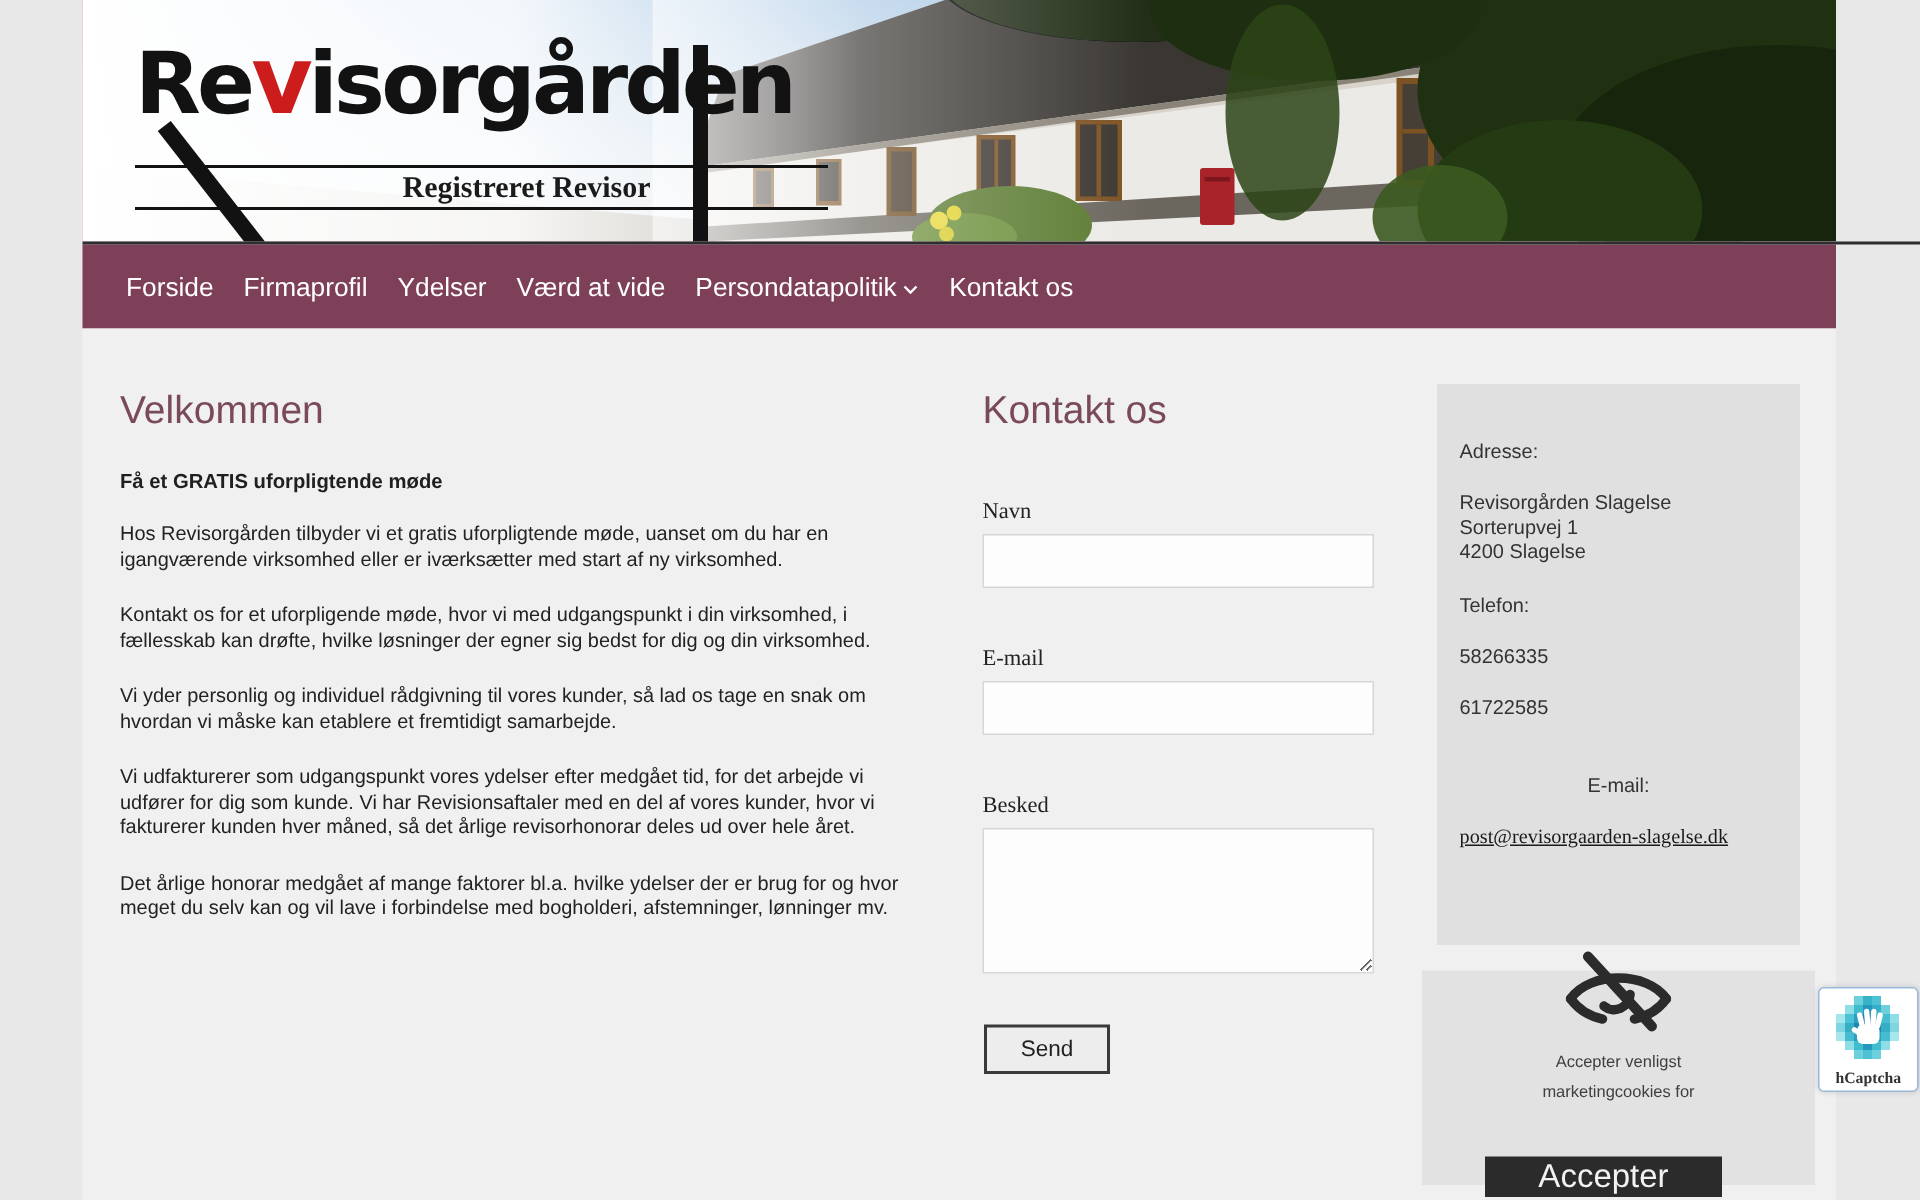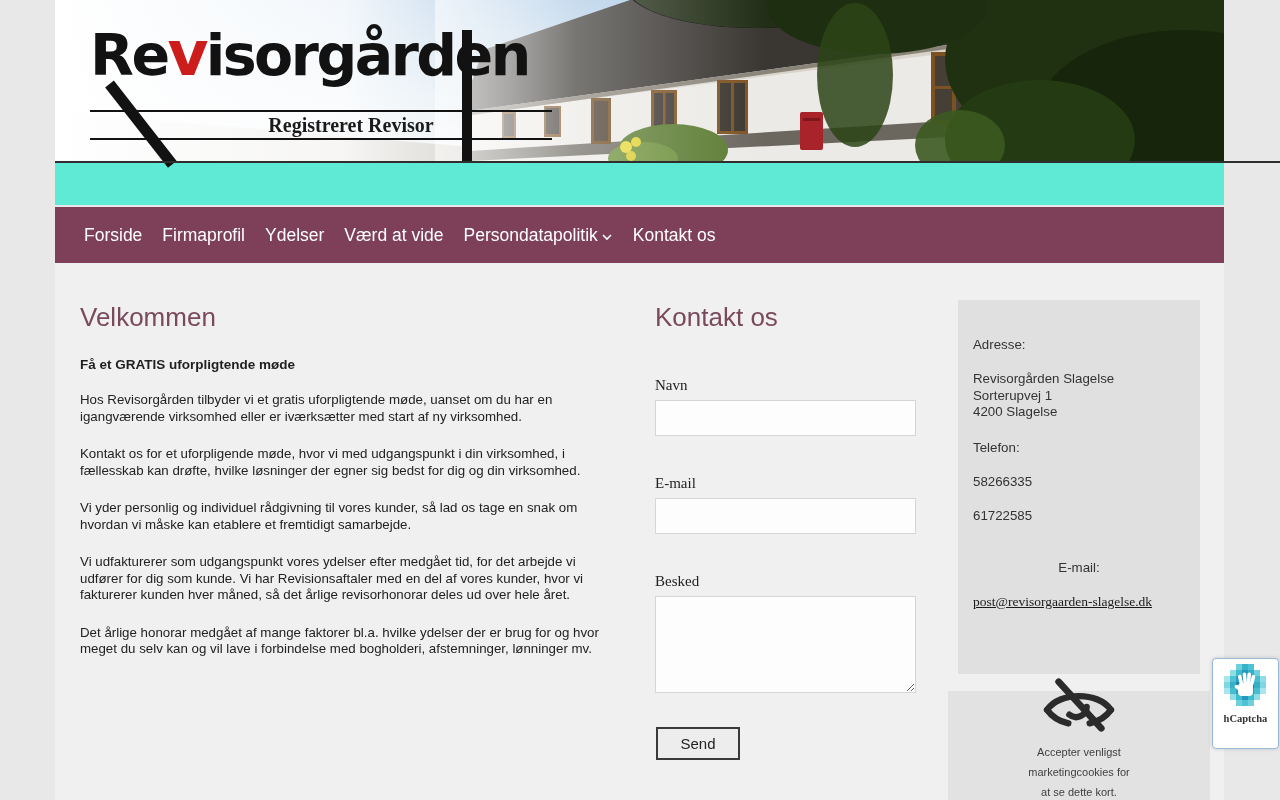--- a/index.html
+++ b/index.html
@@ -1,21 +1,21 @@
 <!DOCTYPE html>
 <html><head>
 <meta charset="utf-8">
 <style>
   * { margin:0; padding:0; box-sizing:border-box; }
   html,body { width:1280px; height:800px; overflow:hidden; }
   body { background:#e8e8e8; font-family:"Liberation Sans", sans-serif; color:#1f1f1f; position:relative; }
   .page { width:1169px; margin:0 0 0 55px; position:relative; }
 
   
-  header.banner { position:relative; width:1169px; height:205px; overflow:hidden; background:#5eead4;padding-left:28px; }
+  header.banner { position:relative; width:1169px; height:161px; overflow:hidden; background:#f9a8d4;padding-left:28px; }
   header.banner svg { position:absolute; inset:0; display:block; }
   .header-rule { position:absolute; left:0; top:161px; width:1280px; height:2px; background:#2e2e2e; z-index:5; }
 
   
   .logo { position:absolute; left:35px; top:22px; width:470px; height:125px; z-index:3; }
   .logo-text { font-family:"DejaVu Sans", sans-serif; font-weight:bold; font-size:57px; letter-spacing:-2.5px; color:#121212; white-space:nowrap; line-height:1; }
   .logo-text .accent { color:#cc1c1c; font-size:63px; letter-spacing:-3px; }
   .logo-leg { position:absolute; left:14px; top:62px; width:11px; height:102px; background:#121212; transform:rotate(-38deg); transform-origin:top center; }
   .logo-stem { position:absolute; left:372px; top:8px; width:10px; height:132px; background:#121212; }
   .logo-subwrap { position:absolute; left:0; top:88px; width:462px; text-align:center; }
@@ -51,21 +51,21 @@
   .address-box .line { line-height:16.5px; }
   .addr-phone { margin-bottom:19px; }
   .addr-email-label { margin-top:37px;text-align:center; }
   .email-link { font-family:"Liberation Serif", serif; font-size:13.5px; color:#1a1a1a; text-decoration:underline; }
 
   .cookie-box { position:absolute; left:893px; top:428px; width:262px; height:143px; background:#e2e2e2; }
   .eye-wrap { position:absolute; left:985px; top:412px; width:78px; height:60px; z-index:2; }
   .cookie-text { position:absolute; left:893px; top:479px; width:262px; text-align:center; font-size:11px; line-height:20px; color:#3f3f3f; }
   .accept-btn { position:absolute; left:935px; top:552px; width:158px; height:27px; background:#2b2b2b; color:#f2f2f2; border:none; font-size:22px; font-family:"Liberation Sans", sans-serif; cursor:pointer; padding-bottom:2px; }
 
-  .hcaptcha { position:absolute; right:1px; top:658px; width:67px; height:91px; background:#ffffff; border:1px solid #9ab8d8; border-radius:4px; box-shadow:0 0 4px rgba(0,0,60,.15); text-align:center; padding-top:5px; z-index:9; cursor:pointer; }
+  .hcaptcha { position:absolute; right:1px; top:658px; width:67px; height:70px; background:#ffffff; border:1px solid #9ab8d8; border-radius:4px; box-shadow:0 0 4px rgba(0,0,60,.15); text-align:center; padding-top:5px; z-index:9; cursor:pointer; }
   .hcaptcha-label { font-family:"Liberation Serif", serif; font-weight:bold; font-size:10.5px; color:#333; margin-top:1px; }
 </style>
 </head>
 <body>
 
 <div class="page">
 
   <header class="banner">
     <svg viewBox="0 0 1169 161" width="1169" height="161">
       <defs>
@@ -231,21 +231,20 @@
           <path d="M7,36 C12,43 20,48 29,50"></path>
           <path d="M73,36 C68,43 60,48 51,50"></path>
           <path d="M30,41 A11,11 0 0 0 48,33"></path>
           <line x1="19" y1="7" x2="63" y2="55" stroke-width="7"></line>
         </g>
       </svg>
     </div>
     <div class="cookie-text">
       <div>Accepter venligst</div>
       <div>marketingcookies for</div>
-      <div>at se dette kort.</div>
     </div>
     <button class="accept-btn">Accepter cookies</button>
 
   </main>
 </div>
 
 <div class="hcaptcha">
   <svg width="44" height="44" viewBox="0 0 44 44">
     <g>
       <rect x="12" y="0" width="6" height="6" fill="#6fd0dd"></rect>

